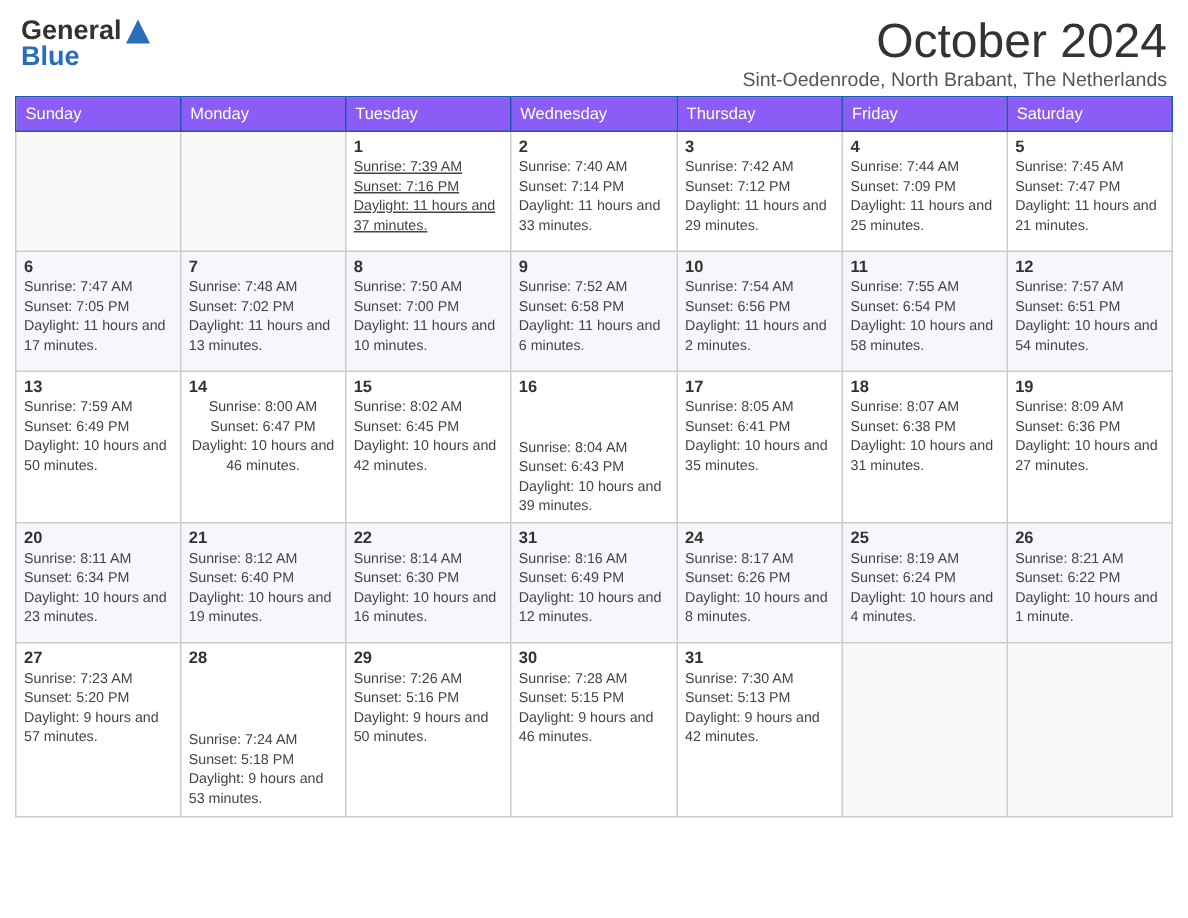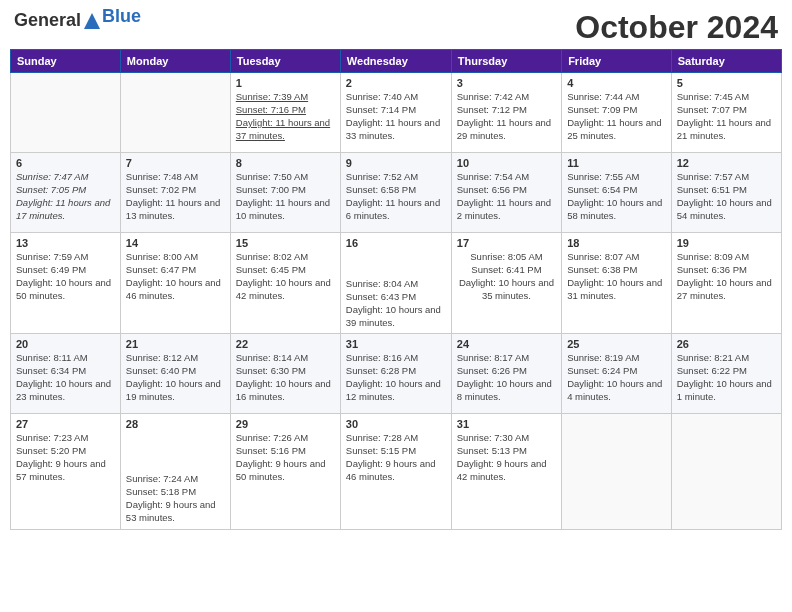--- a/index.html
+++ b/index.html
@@ -12,48 +12,48 @@
     }
     .header {
       display: flex;
       align-items: flex-start;
       justify-content: space-between;
       margin-bottom: 4px;
       padding: 0 4px;
     }
     .logo {
       display: flex;
-      flex-direction: row;
+      flex-direction: column;
       align-items: flex-start;
     }
     .title-area {
       text-align: right;
     }
     .month-title {
       font-size: 32px;
-      font-weight: bold;
+      font-weight: normal;
       color: #333;
       line-height: 1.1;
     }
     .subtitle {
       font-size: 13px;
       color: #555;
     }
     .calendar {
       width: 100%;
       border-collapse: collapse;
       font-size: 10px;
     }
     .calendar th {
-      background: #4c1d95;
+      background: #8b5cf6;
       color: #fff;
       text-align: left;
       padding: 5px 6px;
       font-size: 11px;
-      font-weight: bold;
+      font-weight: normal;
       border: 1px solid #1a5aaa;
     }
     .calendar td {
       border: 1px solid #ccc;
       vertical-align: top;
       padding: 4px 5px;
       width: 113px;
       height: 80px;
       background: #fff;
     }
@@ -84,20 +84,21 @@
     <div style="display:flex;align-items:center;">
       <span style="font-size:18px;font-weight:bold;color:#333;">General</span>
       <svg width="20" height="20" viewBox="0 0 20 20" style="margin-left:1px;">
         <polygon points="10,2 18,18 2,18" fill="#2a6ebb"></polygon>
       </svg>
     </div>
     <span style="font-size:18px;font-weight:bold;color:#2a6ebb;margin-top:-4px;">Blue</span>
   </div>
   <div class="title-area">
     <div class="month-title">October 2024</div>
+    <div class="subtitle">Sint-Oedenrode, North Brabant, The Netherlands</div>
   </div>
 </div>
 
 <table class="calendar">
   <thead>
     <tr id="weekday-header">
         <th>Sunday</th>
         <th>Monday</th>
         <th>Tuesday</th>
         <th>Wednesday</th>
@@ -130,28 +131,28 @@
         </td>
         <td>
           <span class="day-num">4</span>
           <div class="day-info" style="white-space: pre-line;">Sunrise: 7:44 AM
 Sunset: 7:09 PM
 Daylight: 11 hours and 25 minutes.</div>
         </td>
         <td>
           <span class="day-num">5</span>
           <div class="day-info" style="white-space: pre-line;">Sunrise: 7:45 AM
-Sunset: 7:07 PM
+Sunset: 7:47 PM
 Daylight: 11 hours and 21 minutes.</div>
         </td>
       </tr>
       <tr>
         <td>
           <span class="day-num">6</span>
-          <div class="day-info" style="white-space: pre-line; font-style: italic;">Sunrise: 7:47 AM
+          <div class="day-info" style="white-space: pre-line;">Sunrise: 7:47 AM
 Sunset: 7:05 PM
 Daylight: 11 hours and 17 minutes.</div>
         </td>
         <td>
           <span class="day-num">7</span>
           <div class="day-info" style="white-space: pre-line;">Sunrise: 7:48 AM
 Sunset: 7:02 PM
 Daylight: 11 hours and 13 minutes.</div>
         </td>
         <td>
@@ -187,39 +188,39 @@
       </tr>
       <tr>
         <td>
           <span class="day-num">13</span>
           <div class="day-info" style="white-space: pre-line;">Sunrise: 7:59 AM
 Sunset: 6:49 PM
 Daylight: 10 hours and 50 minutes.</div>
         </td>
         <td>
           <span class="day-num">14</span>
-          <div class="day-info" style="white-space: pre-line;">Sunrise: 8:00 AM
+          <div class="day-info" style="white-space: pre-line; text-align: center;">Sunrise: 8:00 AM
 Sunset: 6:47 PM
 Daylight: 10 hours and 46 minutes.</div>
         </td>
         <td>
           <span class="day-num">15</span>
           <div class="day-info" style="white-space: pre-line;">Sunrise: 8:02 AM
 Sunset: 6:45 PM
 Daylight: 10 hours and 42 minutes.</div>
         </td>
         <td>
           <span class="day-num">16</span>
           <div class="day-info" style="white-space: pre-line; margin-top: 29px;">Sunrise: 8:04 AM
 Sunset: 6:43 PM
 Daylight: 10 hours and 39 minutes.</div>
         </td>
         <td>
           <span class="day-num">17</span>
-          <div class="day-info" style="white-space: pre-line; text-align: center;">Sunrise: 8:05 AM
+          <div class="day-info" style="white-space: pre-line;">Sunrise: 8:05 AM
 Sunset: 6:41 PM
 Daylight: 10 hours and 35 minutes.</div>
         </td>
         <td>
           <span class="day-num">18</span>
           <div class="day-info" style="white-space: pre-line;">Sunrise: 8:07 AM
 Sunset: 6:38 PM
 Daylight: 10 hours and 31 minutes.</div>
         </td>
         <td>
@@ -244,21 +245,21 @@
         </td>
         <td>
           <span class="day-num">22</span>
           <div class="day-info" style="white-space: pre-line;">Sunrise: 8:14 AM
 Sunset: 6:30 PM
 Daylight: 10 hours and 16 minutes.</div>
         </td>
         <td>
           <span class="day-num">31</span>
           <div class="day-info" style="white-space: pre-line;">Sunrise: 8:16 AM
-Sunset: 6:28 PM
+Sunset: 6:49 PM
 Daylight: 10 hours and 12 minutes.</div>
         </td>
         <td>
           <span class="day-num">24</span>
           <div class="day-info" style="white-space: pre-line;">Sunrise: 8:17 AM
 Sunset: 6:26 PM
 Daylight: 10 hours and 8 minutes.</div>
         </td>
         <td>
           <span class="day-num">25</span>

